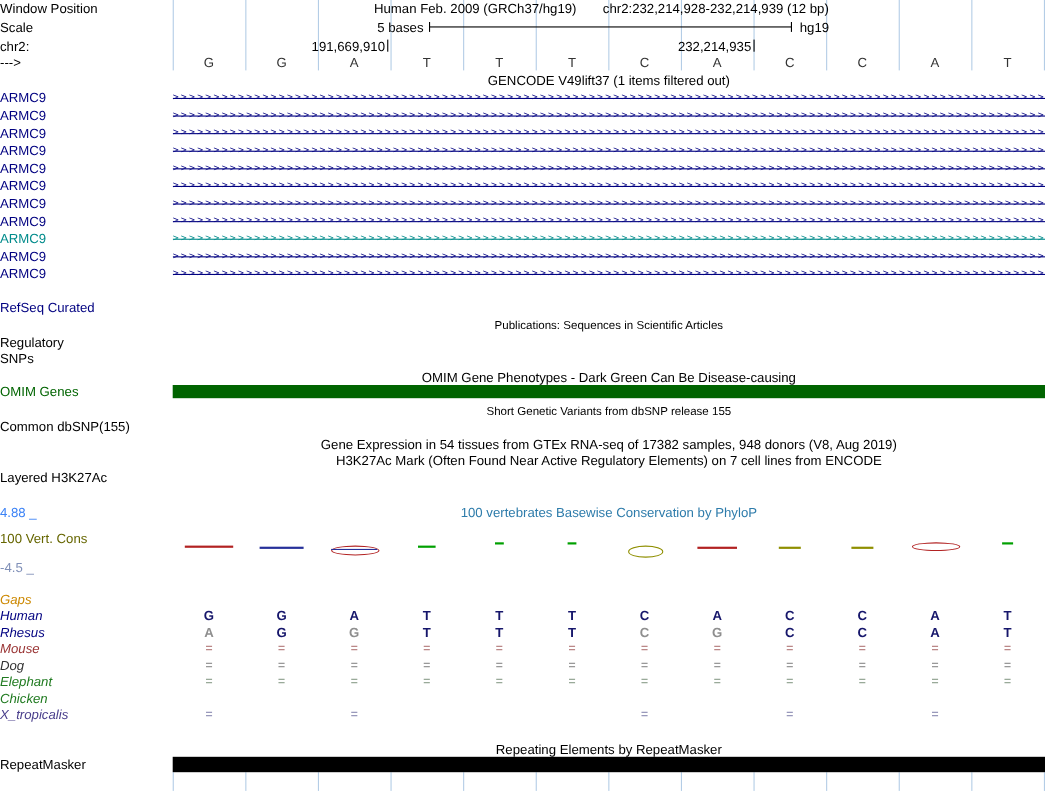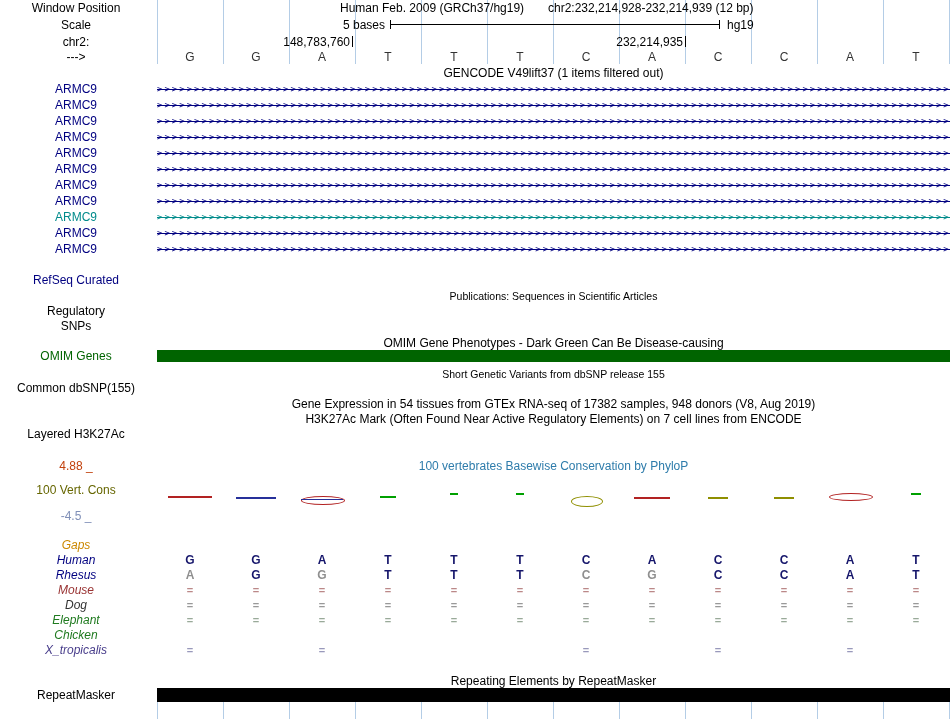--- a/index.html
+++ b/index.html
@@ -1,19 +1,19 @@
 <!DOCTYPE html>
 <html><head>
 <meta charset="utf-8">
 <style>
   html,body{margin:0;padding:0;background:#fff;}
   .browser{position:relative;width:950px;height:719px;background:#fff;
     font-family:"Liberation Sans",sans-serif;font-size:12px;color:#000;overflow:hidden;}
   .abs{position:absolute;white-space:nowrap;}
-  .row-label{position:absolute;left:0;width:152px;text-align:center;white-space:nowrap;height:14px;line-height:14px;}
+  .row-label{position:absolute;left:0;width:152px;text-align:left;white-space:nowrap;height:14px;line-height:14px;}
   .center-title{position:absolute;left:157px;right:0;text-align:center;white-space:nowrap;height:14px;line-height:14px;}
   .small{font-size:10.5px;}
   .guides{position:absolute;left:0;width:100%;pointer-events:none;}
   .guide{position:absolute;top:0;bottom:0;width:1px;background:#b4cde6;}
   .vtick{position:absolute;width:1px;background:#000;}
   .scale-line{position:absolute;height:1px;background:#000;}
   .scale-tick{position:absolute;width:1px;height:9px;background:#000;}
   .right-block{position:absolute;text-align:right;}
   .cell{position:absolute;width:66px;text-align:center;}
   #ruler-bases{position:absolute;left:0;top:50px;right:0;height:14px;line-height:14px;color:#333;}
@@ -75,21 +75,21 @@
   <div class="abs" style="left:548px;top:1px">chr2:232,214,928-232,214,939 (12 bp)</div>
 
   <div class="row-label" style="top:18px">Scale</div>
   <div class="right-block" style="left:157px;width:228px;top:18px">5 bases</div>
   <div class="scale-line" style="left:390px;top:24px;width:330px"></div>
   <div class="scale-tick" style="left:390px;top:20px"></div>
   <div class="scale-tick" style="left:719px;top:20px"></div>
   <div class="abs" style="left:727px;top:18px">hg19</div>
 
   <div class="row-label" style="top:35px">chr2:</div>
-  <div class="right-block" style="left:198px;width:152px;top:35px">148,783,760</div>
+  <div class="right-block" style="left:198px;width:152px;top:35px">191,669,910</div>
   <div class="vtick" style="left:352px;top:36px;height:11px"></div>
   <div class="right-block" style="left:531px;width:152px;top:35px">232,214,935</div>
   <div class="vtick" style="left:685px;top:36px;height:11px"></div>
 
   <div class="row-label" style="top:50px">---&gt;</div>
   <div id="ruler-bases">
       <div class="cell" style="left: 157px;">G</div>
       <div class="cell" style="left: 223px;">G</div>
       <div class="cell" style="left: 289px;">A</div>
       <div class="cell" style="left: 355px;">T</div>
@@ -194,21 +194,21 @@
   <div class="row-label" style="top: 349px; color: rgb(0, 100, 0);">OMIM Genes</div>
   <div class="track-bar" style="top: 350px; height: 12px; background: rgb(0, 100, 0);"></div>
 
   <div class="center-title small" style="top:367px">Short Genetic Variants from dbSNP release 155</div>
   <div class="row-label" style="top:381px">Common dbSNP(155)</div>
 
   <div class="center-title" style="top:397px">Gene Expression in 54 tissues from GTEx RNA-seq of 17382 samples, 948 donors (V8, Aug 2019)</div>
   <div class="center-title" style="top:412px">H3K27Ac Mark (Often Found Near Active Regulatory Elements) on 7 cell lines from ENCODE</div>
   <div class="row-label" style="top:427px">Layered H3K27Ac</div>
 
-  <div class="row-label" style="top: 459px; color: #c2410c;">4.88 _</div>
+  <div class="row-label" style="top: 459px; color: #3b82f6;">4.88 _</div>
   <div class="center-title" style="top: 459px; color: rgb(46, 124, 171);">100 vertebrates Basewise Conservation by PhyloP</div>
   <div class="row-label" style="top: 483px; color: rgb(102, 102, 0);">100 Vert. Cons</div>
   <div id="cons-area">
       <div class="cons-mark" style="left: 11px; top: 8px; width: 44px; height: 2px; background: rgb(178, 34, 34);"></div>
       <div class="cons-mark" style="left: 79px; top: 9px; width: 40px; height: 2px; background: rgb(38, 48, 154);"></div>
       <div class="cons-mark" style="left: 144px; top: 7.5px; width: 42px; height: 7px; border: 1px solid rgb(178, 34, 34); border-radius: 50%;"></div>
       <div class="cons-mark" style="left: 144px; top: 10.5px; width: 42px; height: 1px; background: rgb(38, 48, 154);"></div>
       <div class="cons-mark" style="left: 223px; top: 8px; width: 16px; height: 2px; background: rgb(0, 160, 0);"></div>
       <div class="cons-mark" style="left: 293px; top: 5px; width: 8px; height: 2px; background: rgb(0, 160, 0);"></div>
       <div class="cons-mark" style="left: 359px; top: 5px; width: 8px; height: 2px; background: rgb(0, 160, 0);"></div>

